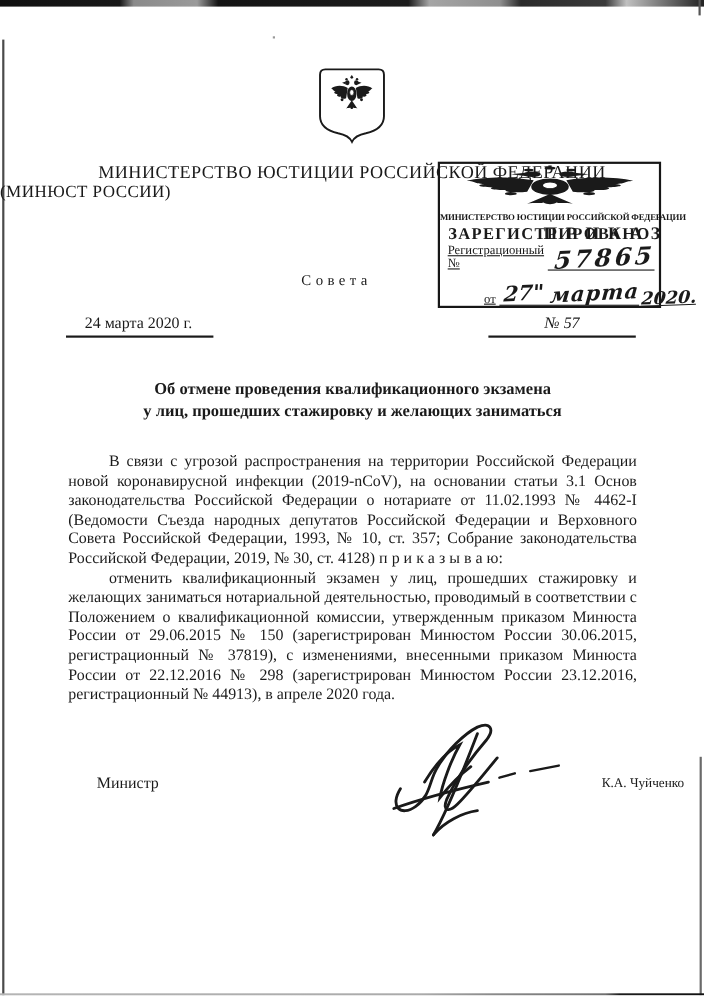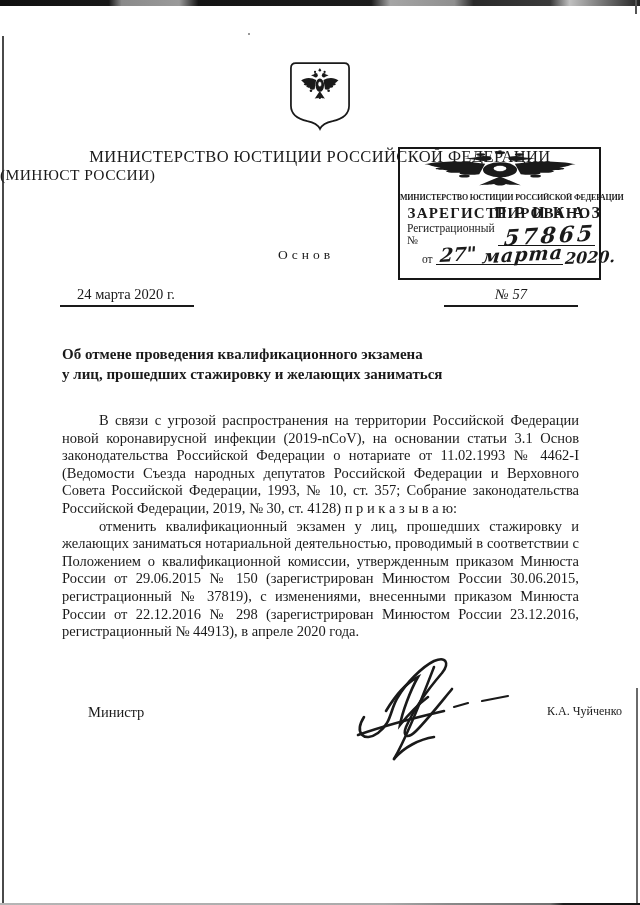--- a/index.html
+++ b/index.html
@@ -28,38 +28,38 @@
   .city{position:absolute;top:247px;left:0;width:608px;text-align:center;
     font-size:13.5px;letter-spacing:4px;text-indent:4px;}
   
   .stamp{position:absolute;top:147px;left:398px;width:199px;height:129px;
     border:2px solid #161616;background:transparent;}
   .stamp-eagle{display:block;margin:1px auto 0 auto;}
   .stamp-ministry{margin-top:1px;text-align:center;font-size:8px;font-weight:bold;
     letter-spacing:-.2px;white-space:nowrap;font-family:"Liberation Serif",serif;}
   .stamp-status{margin-top:3px;text-align:center;font-size:15px;font-weight:bold;
     letter-spacing:1.2px;white-space:nowrap;}
-  .stamp-line{display:flex;align-items:flex-end;padding:0 7px;font-size:11.5px;}
+  .stamp-line{display:flex;align-items:flex-end;padding:0 7px;font-size:11.5px;text-decoration:underline;}
   .stamp-line .blank{flex:1;border-bottom:1.6px solid #141414;margin-left:3px;
     white-space:nowrap;line-height:1;}
   .hand{font-family:"DejaVu Serif",serif;font-style:italic;font-weight:bold;
     display:inline-block;transform:rotate(-3deg) skewX(-8deg);line-height:.8;}
   .hand.num{font-size:22px;letter-spacing:3px;margin-left:6px;}
   .hand.day{font-size:19px;margin-left:4px;}
   .hand.month{font-size:19px;letter-spacing:1px;margin-left:6px;}
   .hand.year{font-size:16px;margin-left:2px;transform:rotate(-2deg) skewX(-6deg);}
-  .stamp-date{margin-top:1px;padding-left:22px;}
+  .stamp-date{margin-top:14px;padding-left:40px;}
   
   .req-date{position:absolute;top:286px;left:77px;font-size:14.5px;text-align:right;}
   .req-num{position:absolute;top:286px;left:444px;width:134px;text-align:center;font-size:14.5px;font-style:italic;}
   .rule{position:absolute;background:#1a1a1a;height:1.6px;}
   .rule-date{top:305px;left:60px;width:134px;}
   .rule-num{top:305px;left:444px;width:134px;}
   
-  .title{position:absolute;top:345px;left:62px;width:517px;
+  .title{position:absolute;top:345px;left:62px;width:517px;text-align:center;
     font-weight:bold;font-size:15px;line-height:19.5px;}
   
   .bodytext{position:absolute;top:412px;left:62px;width:517px;
     font-size:14.5px;line-height:17.6px;text-align:justify;}
   .bodytext p{margin:0;text-indent:37px;}
   
   .sig-pos{position:absolute;top:704px;left:65px;font-size:14.5px;margin-left:23px;}
   .sig-name{position:absolute;top:704px;left:511px;font-size:12px;white-space:nowrap;margin-left:36px;}
   .sig-svg{position:absolute;top:655px;left:350px;}
   .speck1{position:absolute;top:33px;left:248px;width:2px;height:2px;background:#999;}
@@ -101,21 +101,21 @@
   <div class="speck2"></div>
 
   <svg class="arms" width="62" height="70" viewBox="0 0 64 72">
     <path d="M7,2 H57 Q62,2 62,7 V46 Q62,58 45,62 Q35,64 32,70 Q29,64 19,62 Q2,58 2,46 V7 Q2,2 7,2 Z" fill="none" stroke="#1a1a1a" stroke-width="1.8"></path>
     <use href="#eagle" transform="translate(9,7) scale(0.38)"></use>
   </svg>
 
   <div class="hline1">МИНИСТЕРСТВО ЮСТИЦИИ РОССИЙСКОЙ ФЕДЕРАЦИИ</div>
   <div class="hline2">(МИНЮСТ РОССИИ)</div>
   <div class="doctype">ПРИКАЗ</div>
-  <div class="city">Основ</div>
+  <div class="city">Совета</div>
 
   <div class="stamp">
     <svg class="stamp-eagle" width="178" height="42" viewBox="0 0 120 100" preserveAspectRatio="none">
       <use href="#eagle"></use>
     </svg>
     <div class="stamp-ministry">МИНИСТЕРСТВО ЮСТИЦИИ РОССИЙСКОЙ ФЕДЕРАЦИИ</div>
     <div class="stamp-status">ЗАРЕГИСТРИРОВАНО</div>
     <div class="stamp-line">
       <span class="stamp-label">Регистрационный №</span>
       <span class="blank"><span class="hand num">57865</span></span>

